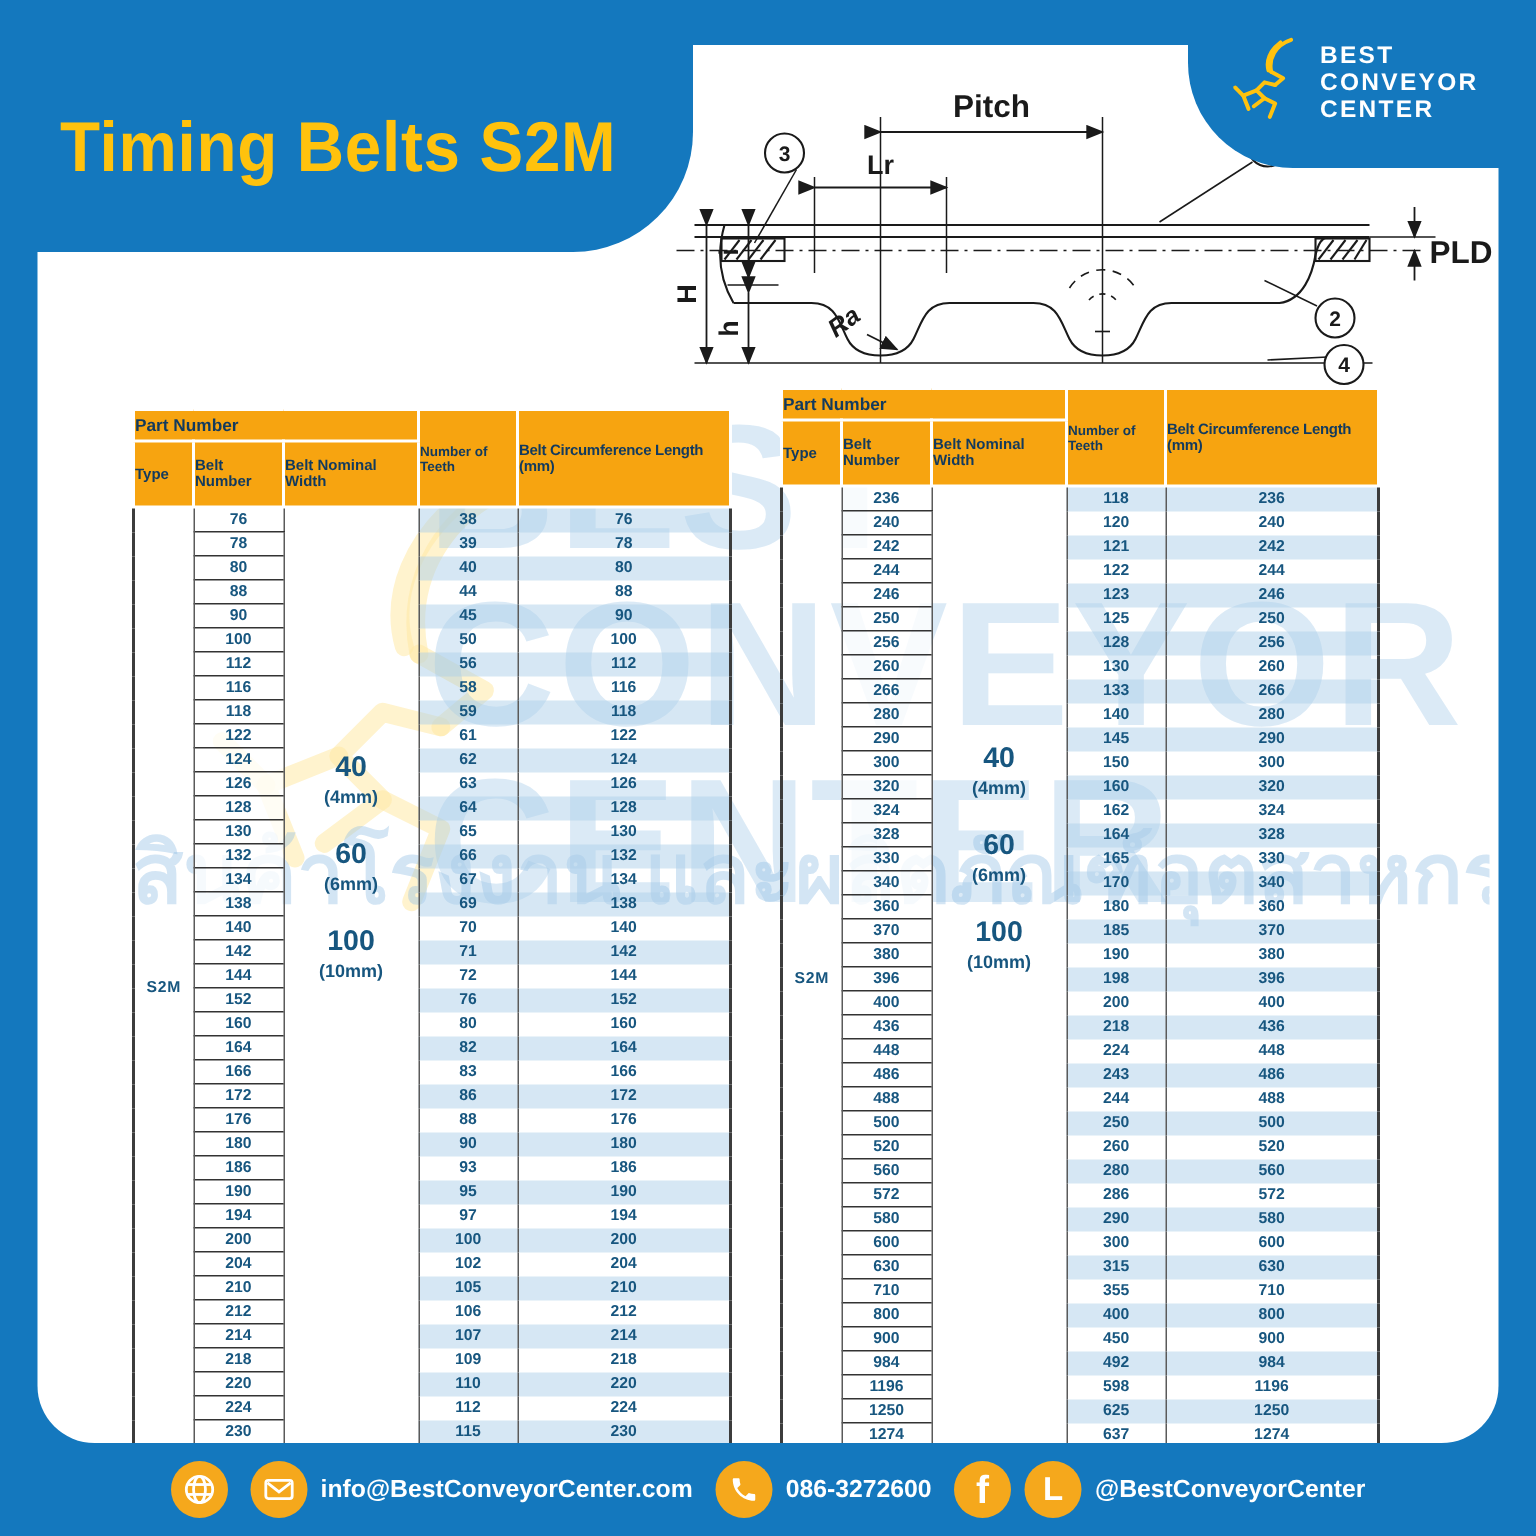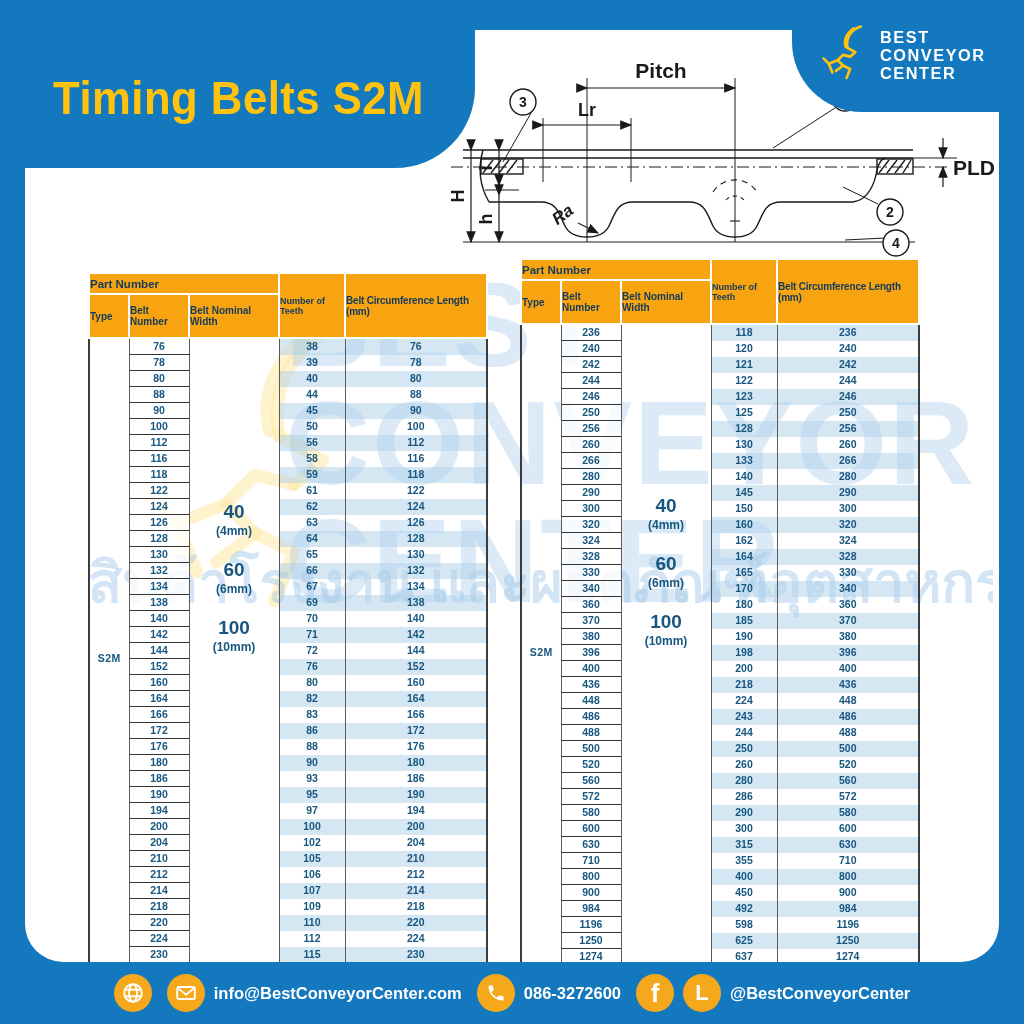--- a/index.html
+++ b/index.html
@@ -4,21 +4,21 @@
 <style>
   html,body{margin:0;padding:0;}
   body{
     width:1024px;height:1024px;position:relative;overflow:hidden;
     background:#1478BE;
     font-family:"Liberation Sans", sans-serif;
   }
   
   .panel{position:absolute;left:25px;top:30px;width:974px;height:932px;background:#ffffff;border-radius:38px;}
   
-  .titleblock{position:absolute;left:17px;top:0;width:458px;height:168px;background:#1478BE;border-bottom-right-radius:80px;z-index:5;}
+  .titleblock{position:absolute;left:4px;top:0;width:458px;height:168px;background:#1478BE;border-bottom-right-radius:80px;z-index:5;}
   .maintitle{position:absolute;left:36px;top:70px;font-size:47px;font-weight:800;color:#FFC20D;
     transform:scaleX(.93);transform-origin:left center;white-space:nowrap;letter-spacing:.5px;}
   
   .logoblock{position:absolute;right:0;top:0;width:232px;height:112px;background:#1478BE;border-bottom-left-radius:70px;
     z-index:5;display:flex;align-items:center;box-sizing:border-box;padding-left:24px;gap:10px;}
   .brandtext{color:#fff;font-weight:800;font-size:16px;line-height:1.12;letter-spacing:1.5px;transform:scaleX(1.02);transform-origin:left;}
   
   .wm{position:absolute;z-index:1;pointer-events:none;}
   .wm-goat{left:105px;top:300px;opacity:.38;}
   .wm-text{left:285px;top:266px;width:706px;height:372px;overflow:hidden;font-size:118px;font-weight:800;line-height:1.0;

